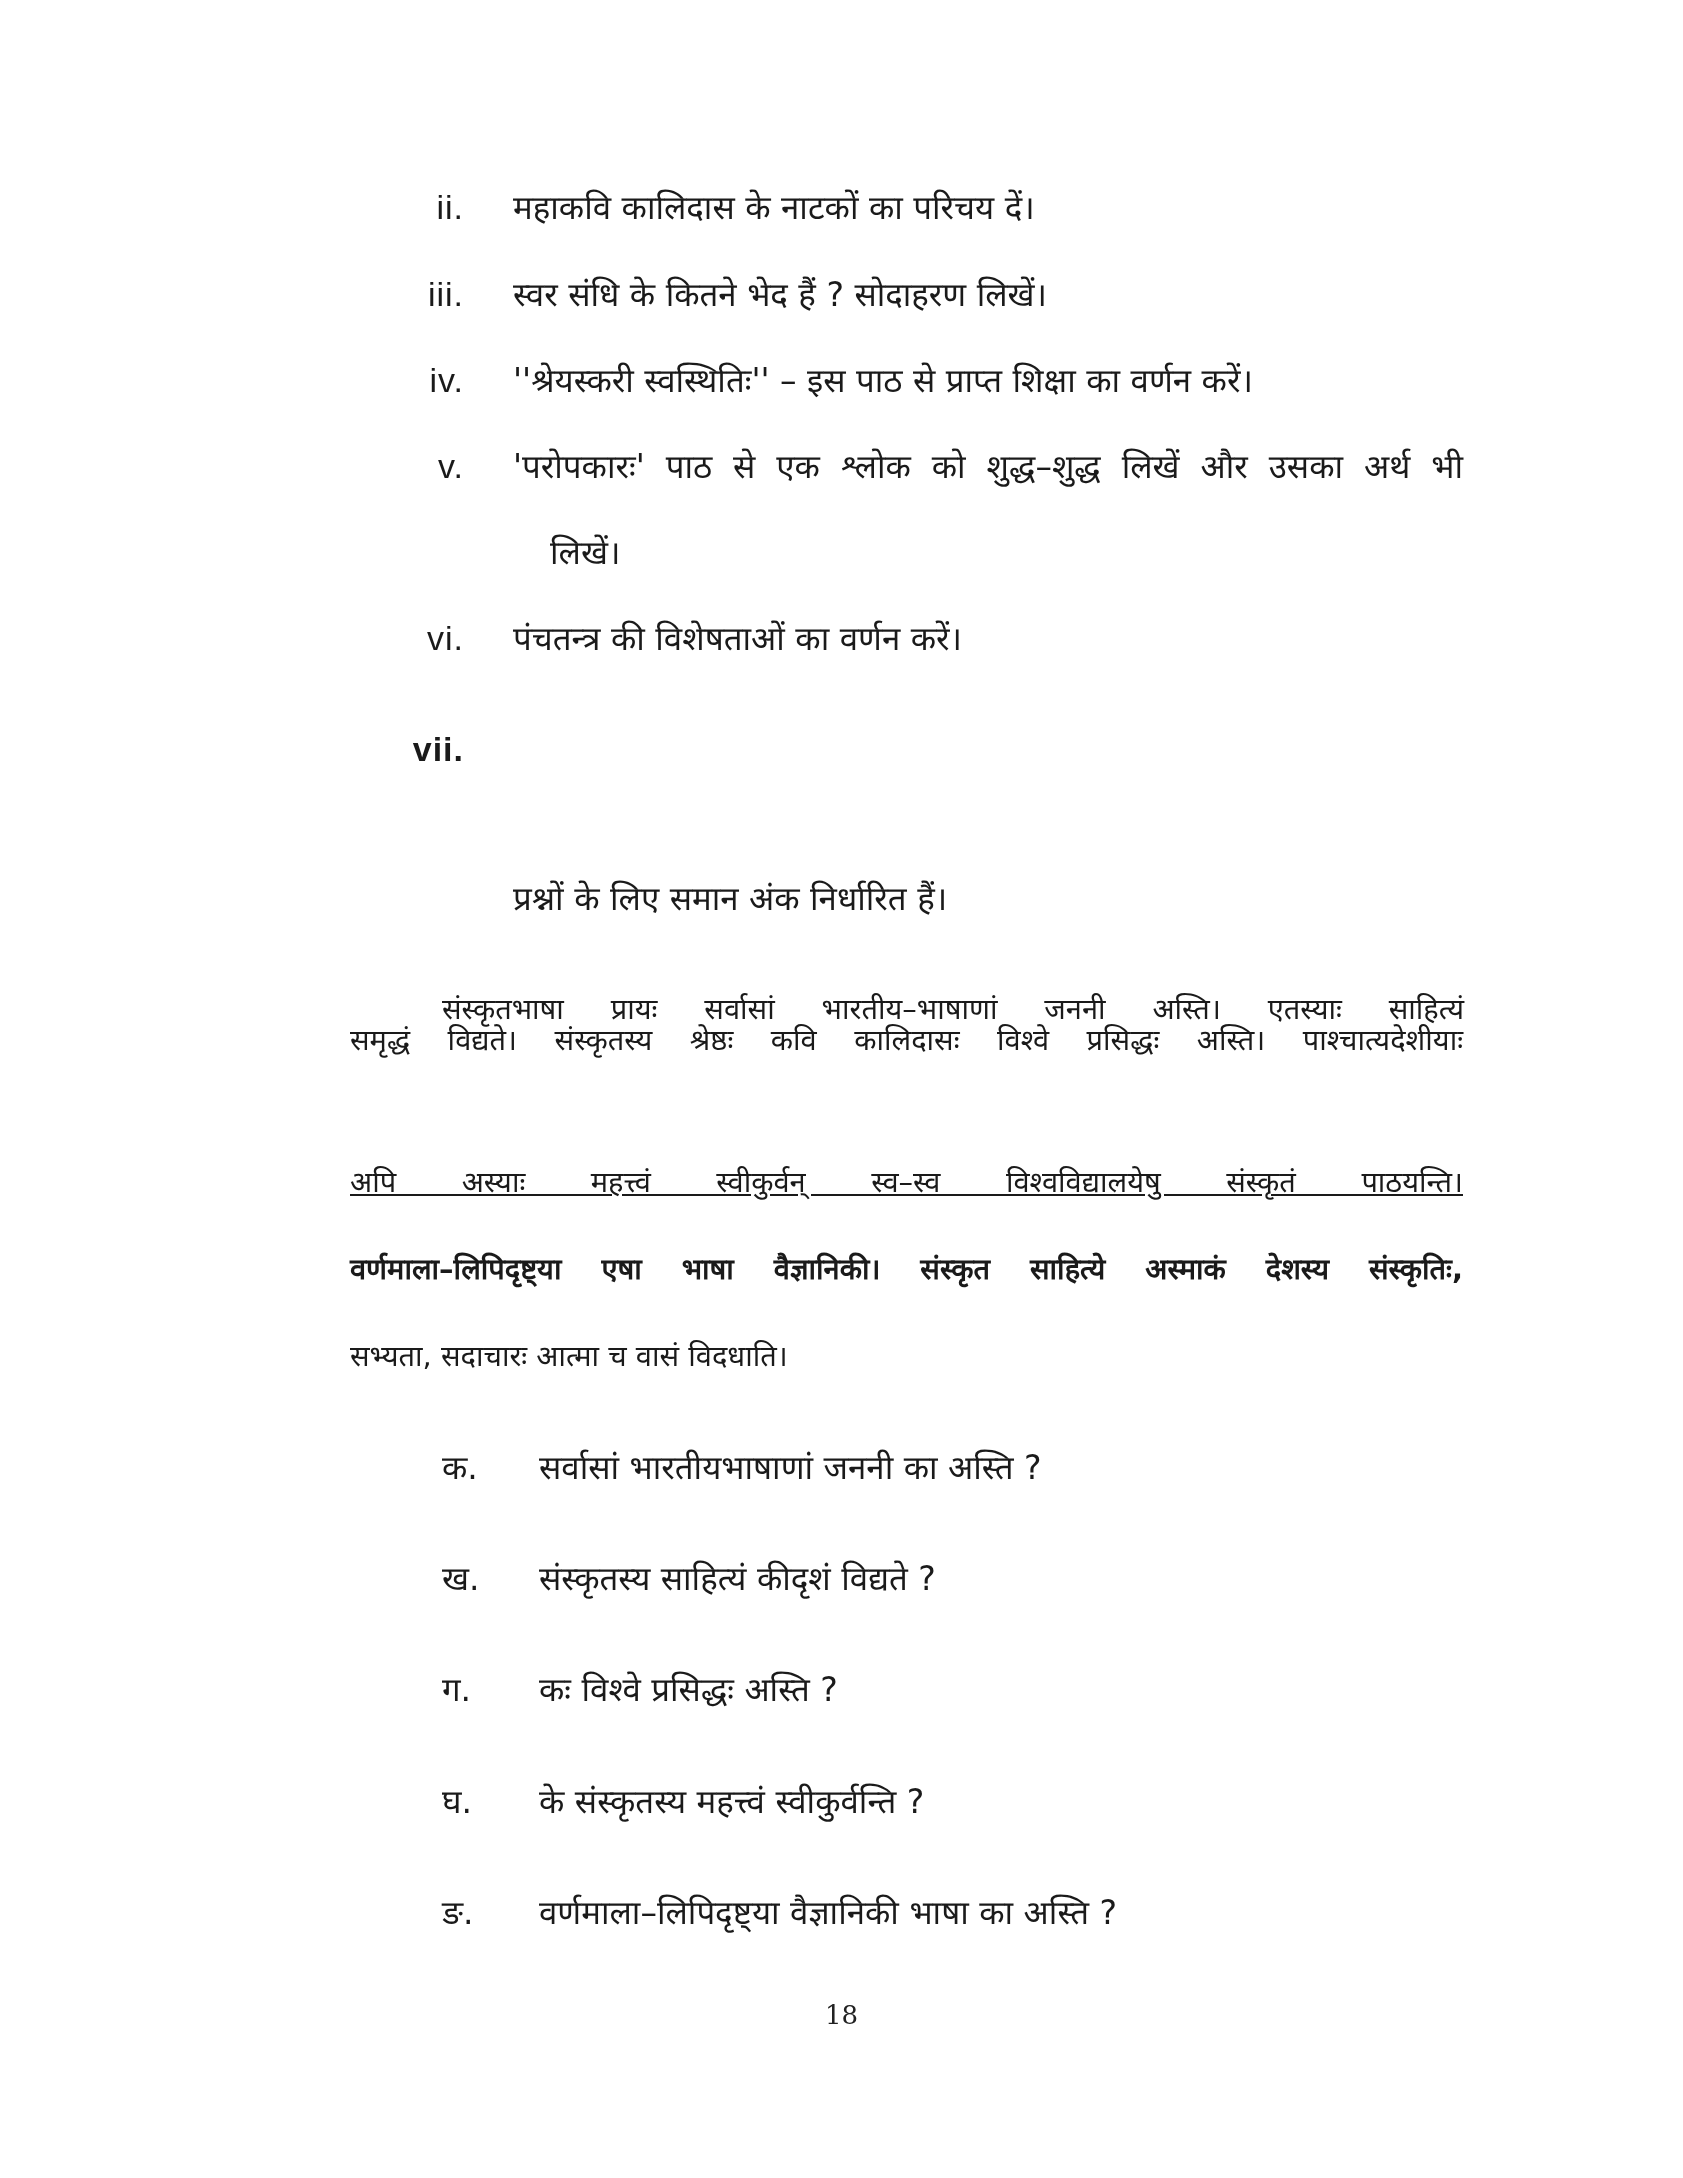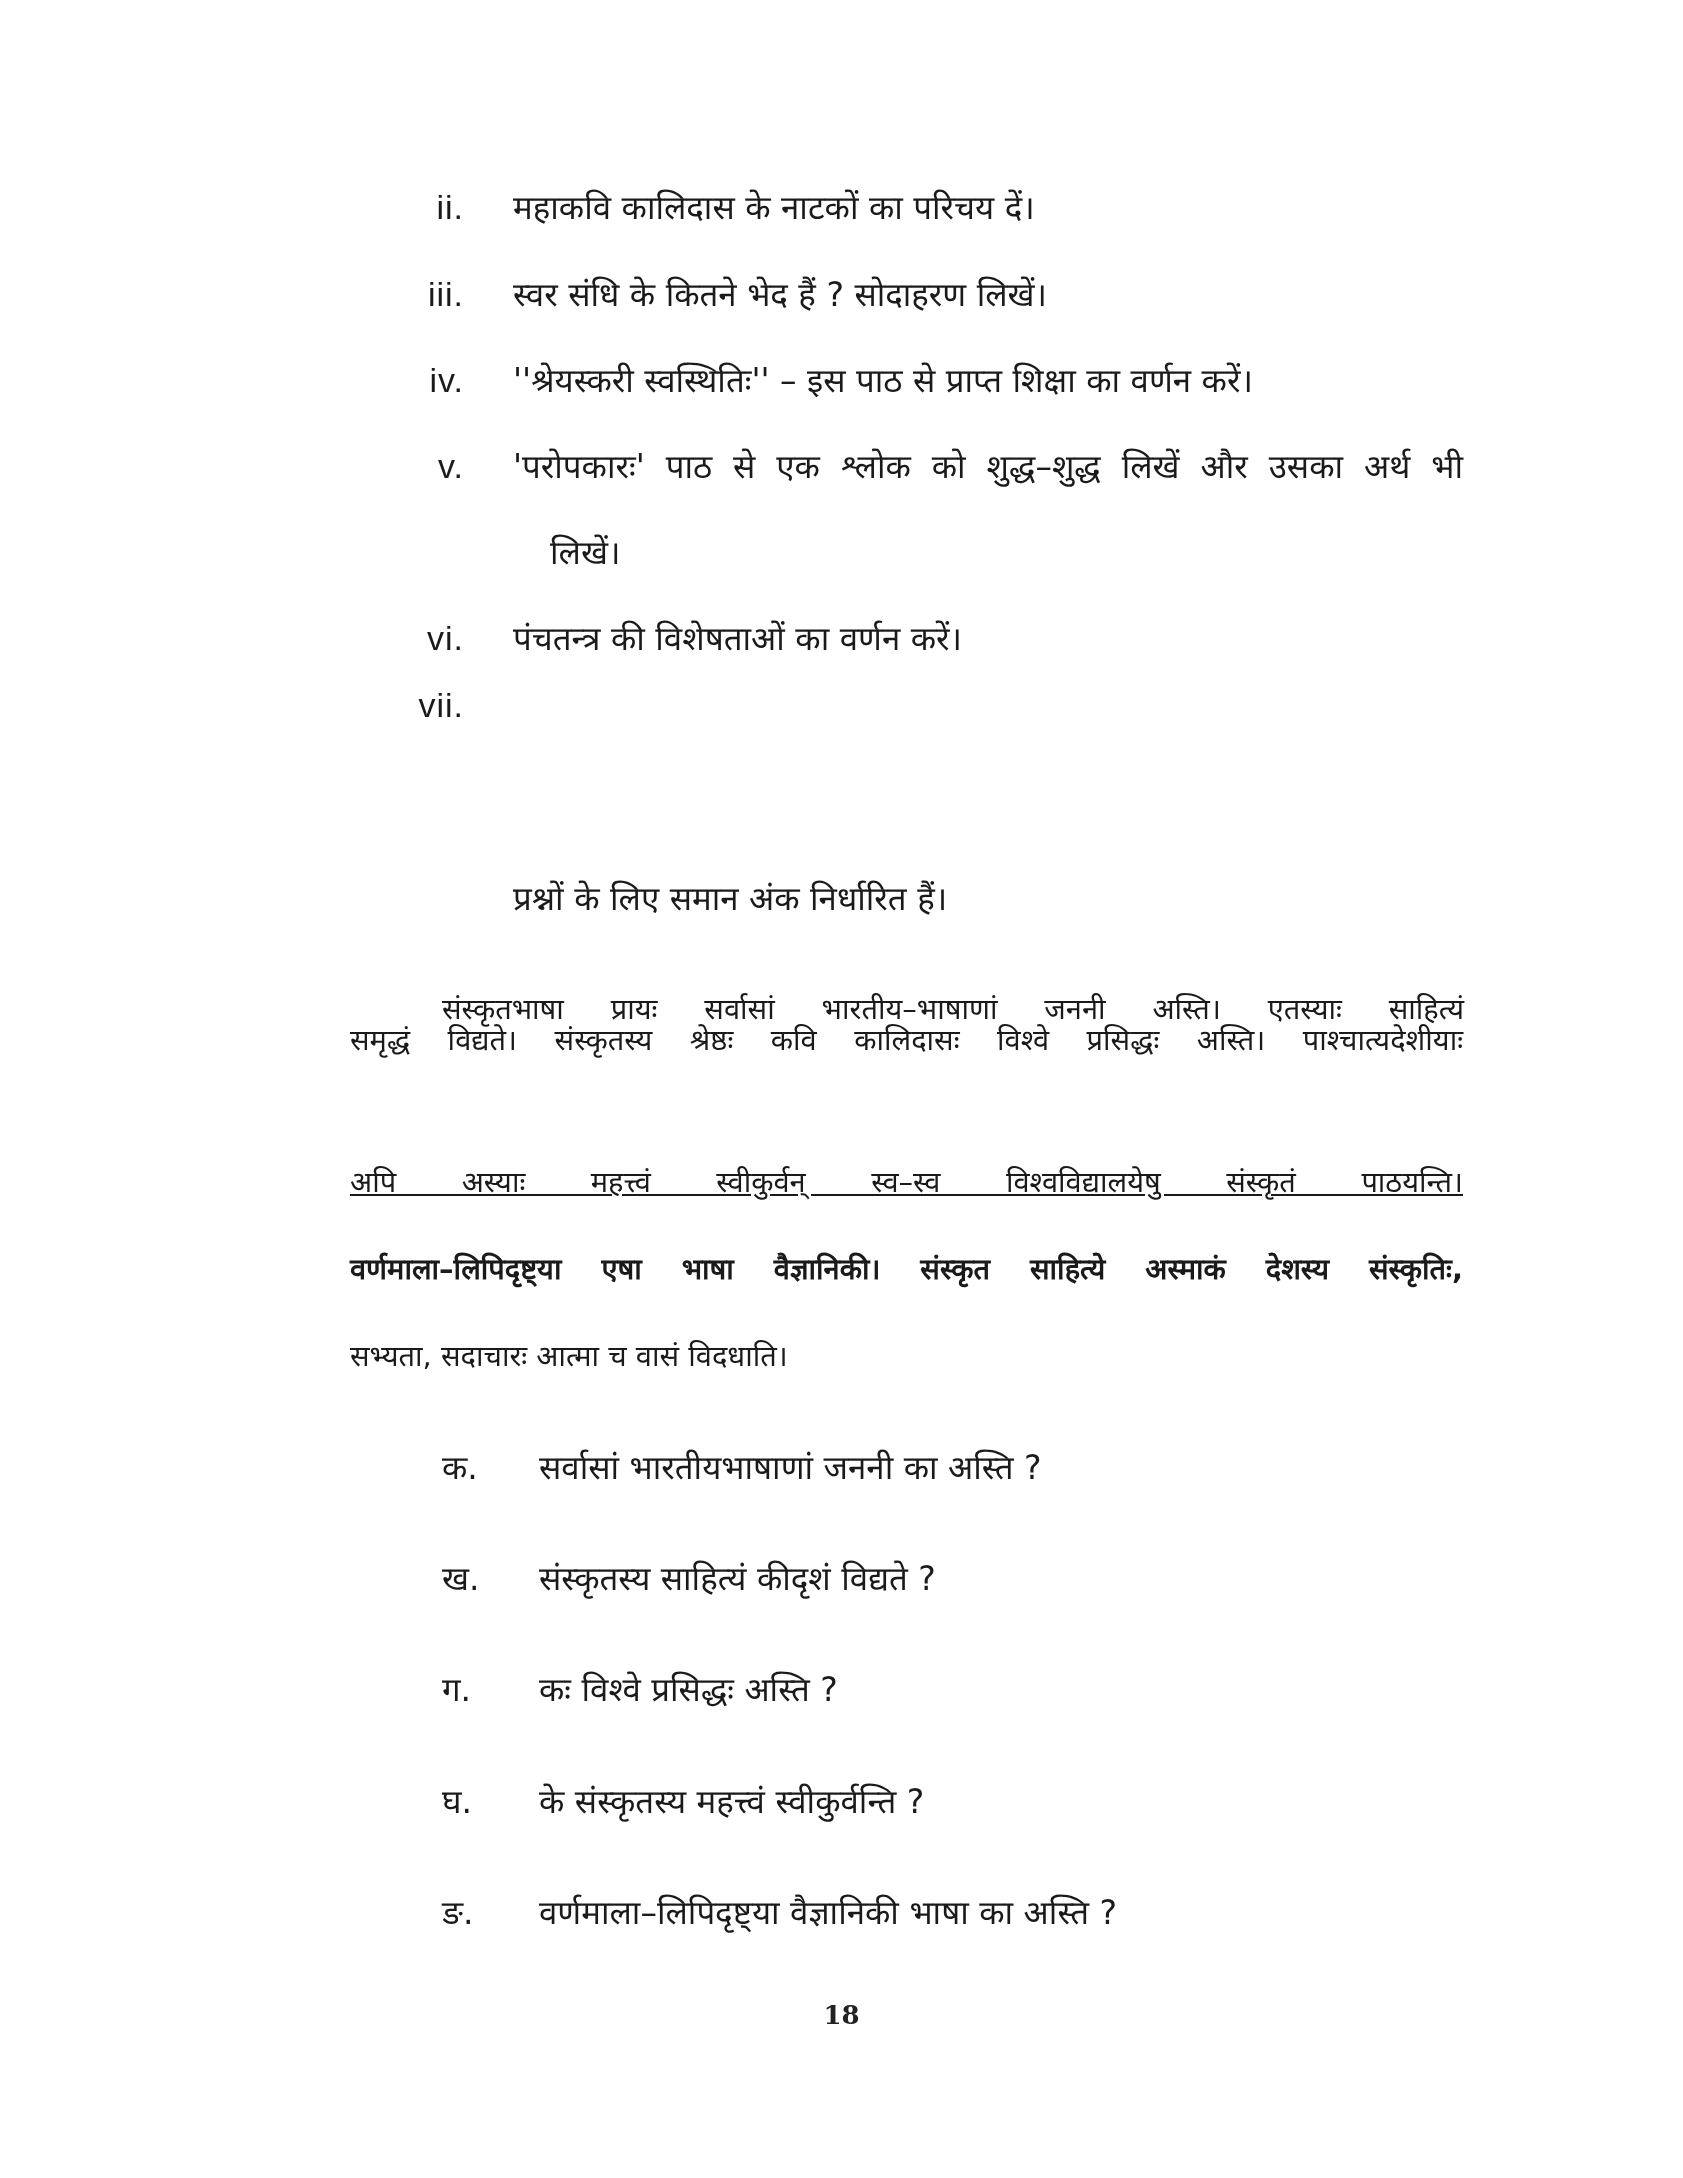--- a/index.html
+++ b/index.html
@@ -87,21 +87,20 @@
     }
     .page-number {
       position: absolute;
       left: 0;
       width: 1683px;
       top: 2000px;
       text-align: center;
       font-family: "DejaVu Serif", serif;
       font-size: 26px;
       color: #222;
-      font-weight: bold;
     }
   </style>
 </head>
 <body>
 
 <div class="page">
 
   <div class="qline" style="top:178px;">
     <span class="qnum">ii.</span>
     <span class="qtext">महाकवि कालिदास के नाटकों का परिचय दें।</span>
@@ -123,21 +122,21 @@
   </div>
   <div class="qline" style="top:523px;margin-left:37px;">
     <span class="qtext">लिखें।</span>
   </div>
 
   <div class="qline" style="top:609px;">
     <span class="qnum">vi.</span>
     <span class="qtext">पंचतन्त्र की विशेषताओं का वर्णन करें।</span>
   </div>
 
-  <div class="qline" style="top:676px;">
+  <div class="qline" style="top:720px;font-weight:bold;">
     <span class="qnum">vii.</span>
   </div>
 
   <div class="qline" style="top:869px;">
     <span class="qtext">प्रश्नों के लिए समान अंक निर्धारित हैं।</span>
   </div>
 
   <div>
     <div class="para-line first" style="top:980px;">संस्कृतभाषा प्रायः सर्वासां भारतीय–भाषाणां जननी अस्ति। एतस्याः साहित्यं</div>
     <div class="para-line" style="top:1011px;">समृद्धं विद्यते। संस्कृतस्य श्रेष्ठः कवि कालिदासः विश्वे प्रसिद्धः अस्ति। पाश्चात्यदेशीयाः</div>

